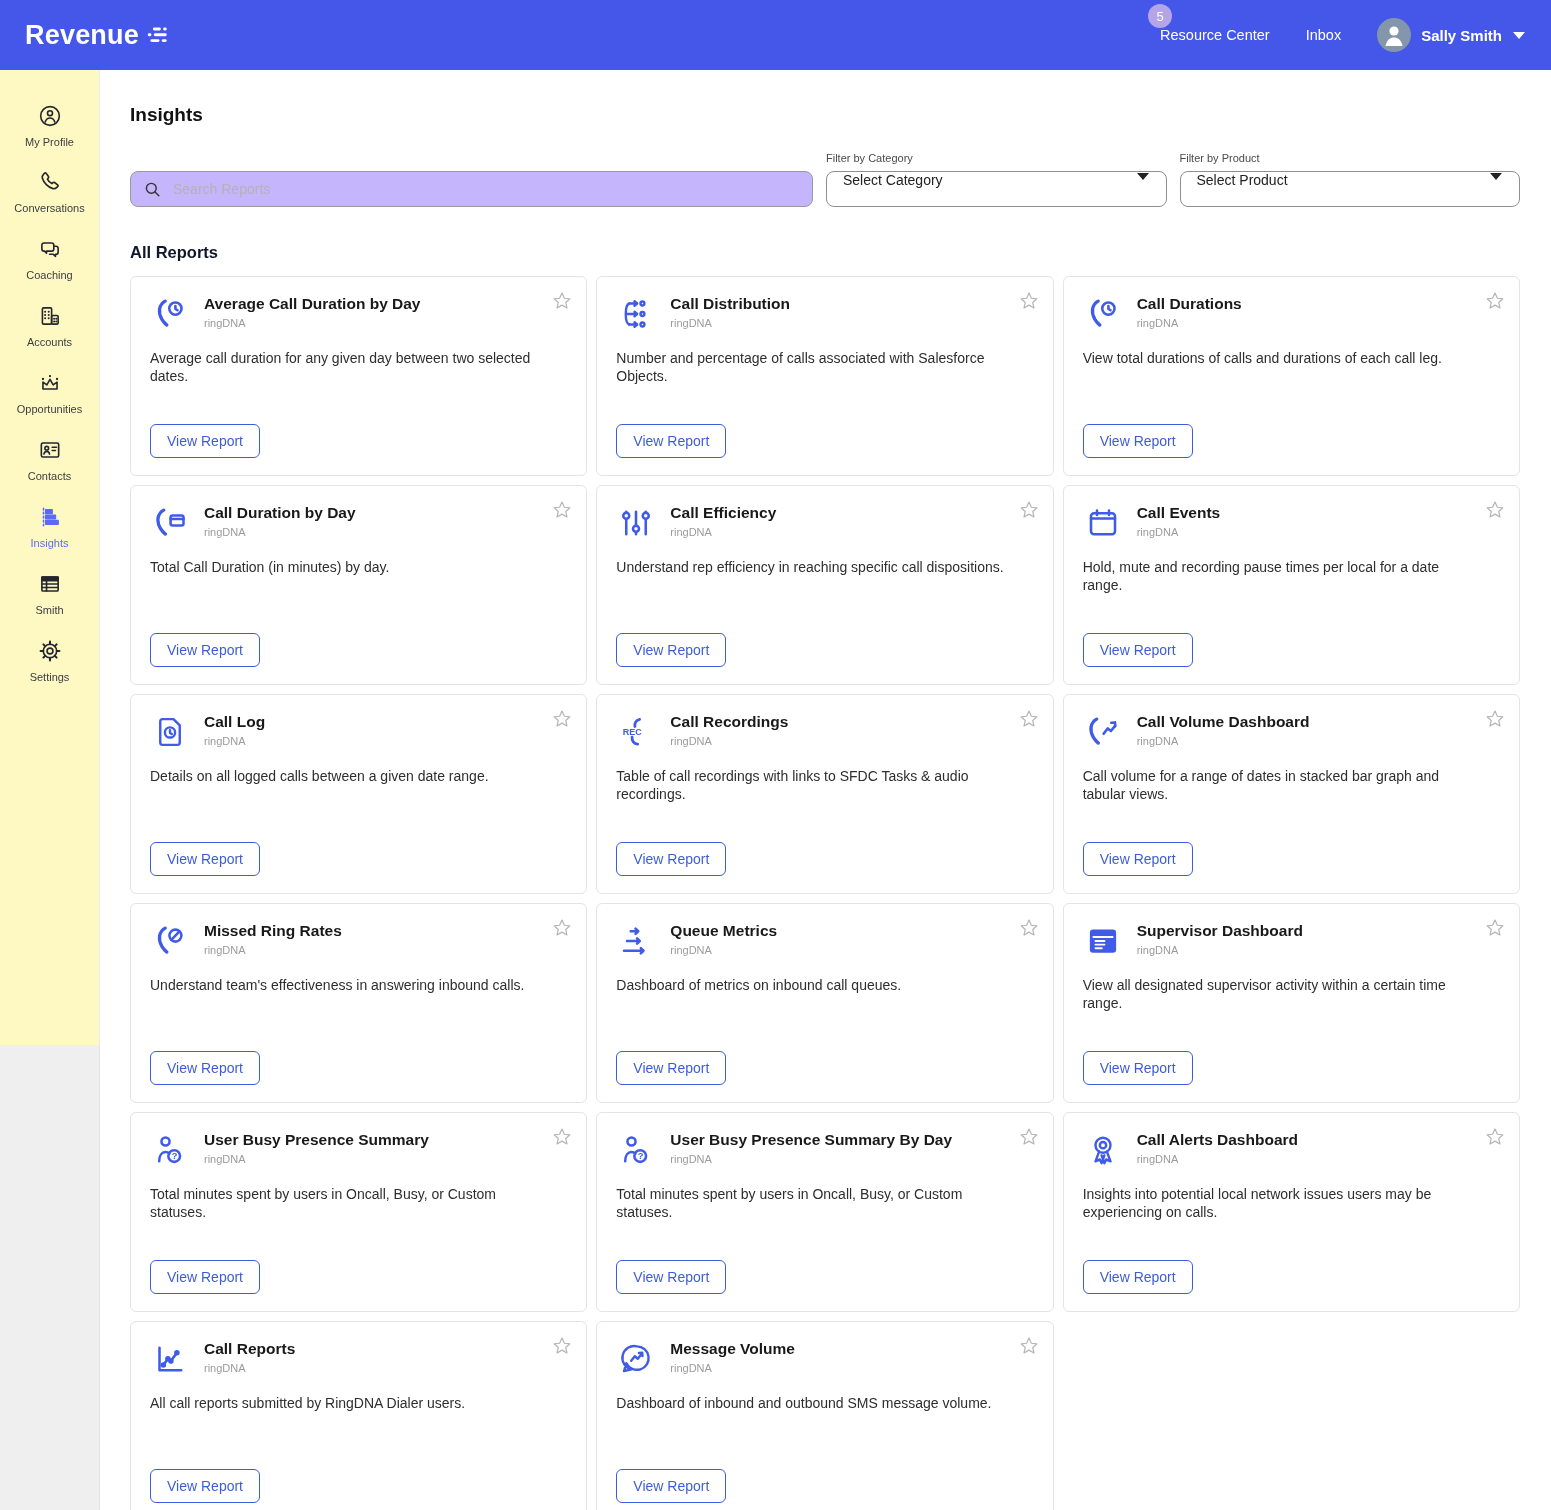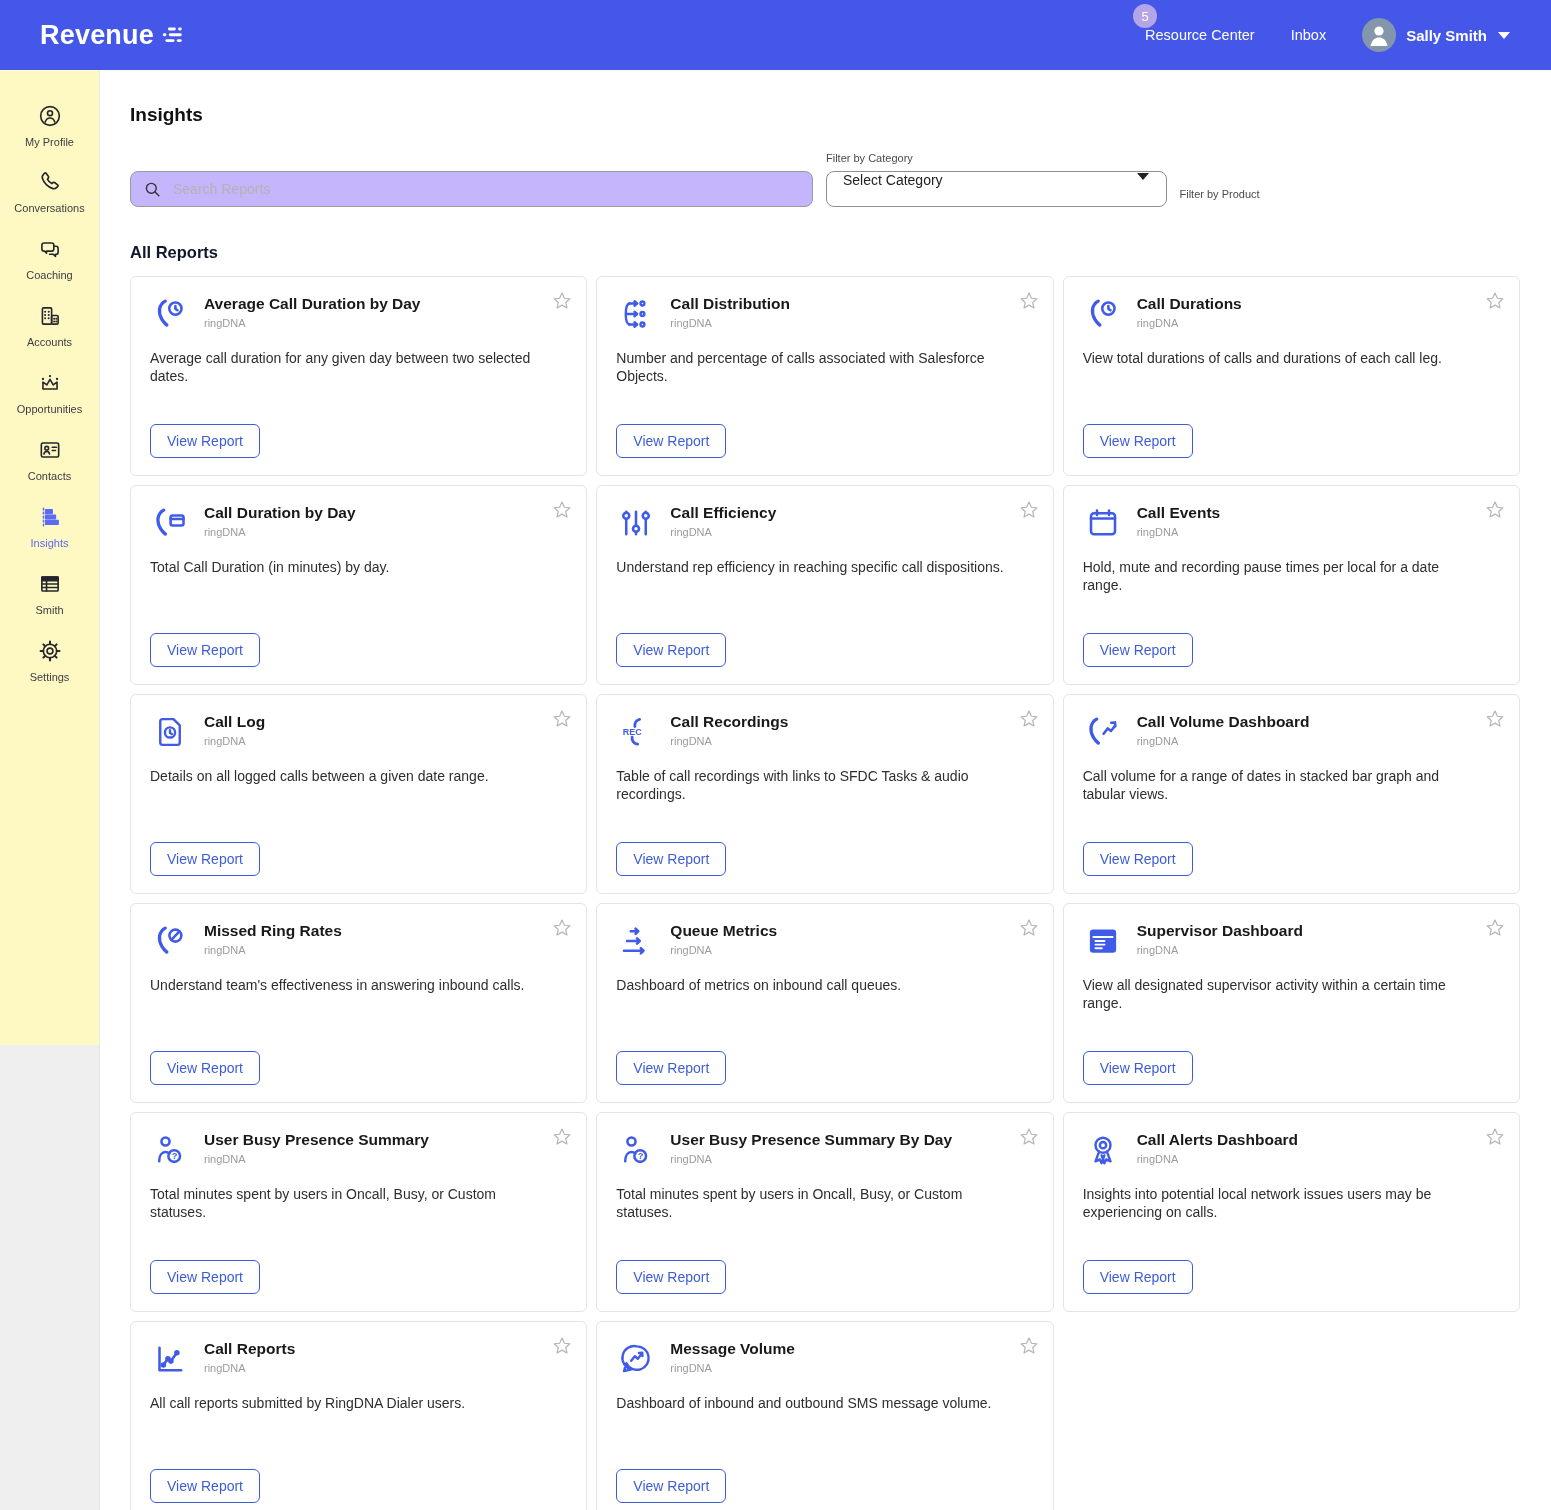--- a/index.html
+++ b/index.html
@@ -3,21 +3,21 @@
 <meta charset="utf-8">
 <style>
   html,body{margin:0;padding:0;}
   body{
     width:1551px;height:1510px;overflow:hidden;background:#ffffff;
     font-family:"Liberation Sans","DejaVu Sans",sans-serif;color:#222;
     -webkit-font-smoothing:antialiased;
   }
   
   .topbar{height:70px;background:#4457e9;display:flex;align-items:center;
-    justify-content:space-between;padding:0 40px;box-sizing:border-box;}
+    justify-content:space-between;padding:0 25px;box-sizing:border-box;}
   .brand{display:flex;align-items:center;gap:7px;color:#fff;font-size:27px;
     font-weight:700;letter-spacing:.2px;cursor:pointer;}
   .top-right{display:flex;align-items:center;gap:36px;}
   .top-link{color:#fff;font-size:14.5px;cursor:pointer;}
   .rc-wrap{position:relative;}
   .badge{position:absolute;top:-22px;left:-12px;width:24px;height:24px;border-radius:50%;
     background:#b4a4e8;color:#fff;font-size:13px;display:flex;align-items:center;justify-content:center;}
   .user-chunk{display:flex;align-items:center;gap:10px;cursor:pointer;}
   .avatar{width:34px;height:34px;border-radius:50%;background:#8396ab;display:flex;
     align-items:center;justify-content:center;overflow:hidden;}
@@ -227,20 +227,28 @@
           <span>Select Category</span>
           <span style="line-height:0;">
             <svg width="14" height="9" viewBox="0 0 14 9">
                 <path d="M1 1 L7 8 L13 1 Z" fill="#222"></path>
               </svg>
           </span>
         </div>
       </div>
       <div class="filter">
         <span class="flabel">Filter by Product</span>
+        <div class="select-box">
+          <span>Select Product</span>
+          <span style="line-height:0;">
+            <svg width="14" height="9" viewBox="0 0 14 9">
+                <path d="M1 1 L7 8 L13 1 Z" fill="#222"></path>
+              </svg>
+          </span>
+        </div>
       </div>
     </div>
 
     <h2 class="section-title">All Reports</h2>
 
     <div class="grid" id="reports-grid">
   <section class="card">
     <span class="star">
       <svg width="22" height="22" viewBox="0 0 24 24">
         <path d="M12 3.4 l2.6 5.6 6 .6 -4.5 4.1 1.3 5.9 -5.4-3.1 -5.4 3.1 1.3-5.9 -4.5-4.1 6-.6 z" fill="none" stroke="#b5b5b5" stroke-width="1.3" stroke-linejoin="round"></path>

